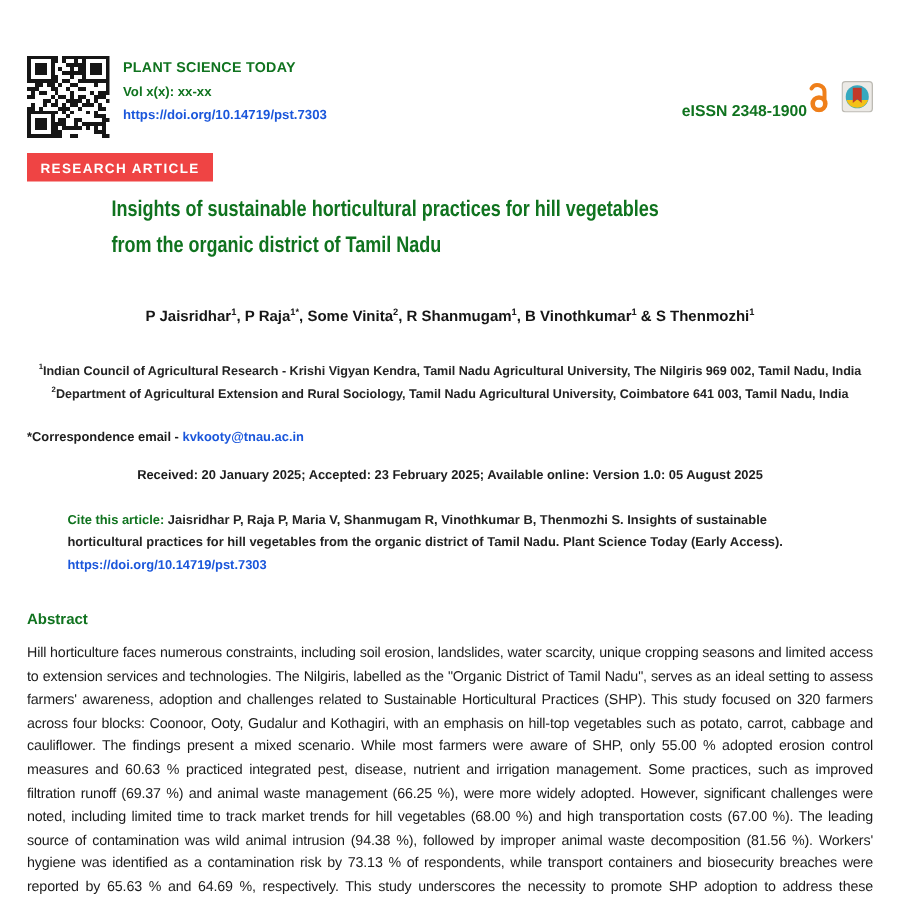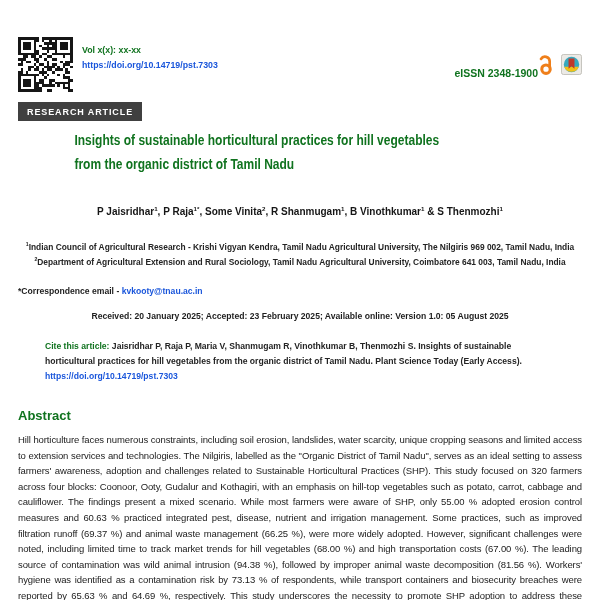--- a/index.html
+++ b/index.html
@@ -17,39 +17,39 @@
   .journal-block { padding-top:3px; }
   .journal-name { color:#10731f; font-weight:bold; font-size:9.5px; letter-spacing:.2px; }
   .journal-vol  { color:#10731f; font-weight:bold; font-size:8.8px; margin-top:5px; }
   .journal-doi  { display:block; color:#1a56db; font-weight:bold; font-size:8.8px; margin-top:5px; text-decoration:none; }
   .header-right { display:flex; align-items:flex-end; padding-top:3px; }
   .eissn { color:#10731f; font-weight:bold; font-size:10.5px; }
   .icons-row { display:flex; align-items:center; gap:7px; margin-top:14px; }
 
   
   .badge {
-    display:inline-block; background:#404040; color:#ffffff; font-weight:bold;
+    display:inline-block; background:#ef4444; color:#ffffff; font-weight:bold;
     font-size:9px; letter-spacing:.9px; padding:5px 9px 4px; margin-top:10px;
   }
 
   
   .title { margin-top:7px; text-align:left; color:#10731f; font-weight:bold; font-size:15px; line-height:24px; }
   .title-line { white-space:nowrap; transform:scaleX(.8); transform-origin:50% 50%; }
   .authors { margin-top:30px; text-align:center; font-weight:bold; font-size:10px; color:#161616; }
   sup { font-size:.62em; vertical-align:super; line-height:0; }
 
   .affiliations { margin-top:23px; text-align:center; font-weight:bold; font-size:8.4px; line-height:15px; color:#242424; }
   .correspondence { margin-top:16px; text-align:left; font-weight:bold; font-size:8.6px; }
   .link { color:#1a56db; text-decoration:none; }
   .dates { margin-top:15px; text-align:center; font-weight:bold; font-size:8.6px; }
   .citation { margin:18px auto 0; text-align:left; font-weight:bold; font-size:8.6px; line-height:15px; max-width:510px; color:#242424; }
   .cite-label { color:#10731f; }
 
   
-  .abstract-heading { margin-top:24px; color:#10731f; font-weight:bold; font-size:13px; }
+  .abstract-heading { margin-top:24px; color:#10731f; font-weight:bold; font-size:10px; }
   .abstract-body {
     margin-top:9px; text-align:justify; font-size:9.5px; line-height:15.6px;
     letter-spacing:-.1px; color:#1b1b1b;
   }
 </style>
 </head>
 <body>
 
 <div class="page">
   <div class="inner">
@@ -292,20 +292,21 @@
             <rect x="5" y="20" width="1" height="1"></rect>
             <rect x="6" y="20" width="1" height="1"></rect>
             <rect x="7" y="20" width="1" height="1"></rect>
             <rect x="8" y="20" width="1" height="1"></rect>
             <rect x="11" y="20" width="1" height="1"></rect>
             <rect x="12" y="20" width="1" height="1"></rect>
             <rect x="19" y="20" width="1" height="1"></rect>
             <rect x="20" y="20" width="1" height="1"></rect>
           </svg>
         <div class="journal-block">
+          <div class="journal-name">PLANT SCIENCE TODAY</div>
           <div class="journal-vol">Vol x(x): xx-xx</div>
           <a href="#" class="journal-doi">https://doi.org/10.14719/pst.7303</a>
         </div>
       </div>
       <div class="header-right">
         <div class="eissn">eISSN 2348-1900</div>
         <div class="icons-row">
           <span>
             <svg width="16" height="21" viewBox="0 0 24 31" aria-hidden="true">
               <path d="M17.5 18 V 10.5 A 7 7 0 0 0 4.5 7.2" fill="none" stroke="#ef7f1a" stroke-width="4" stroke-linecap="round"></path>

